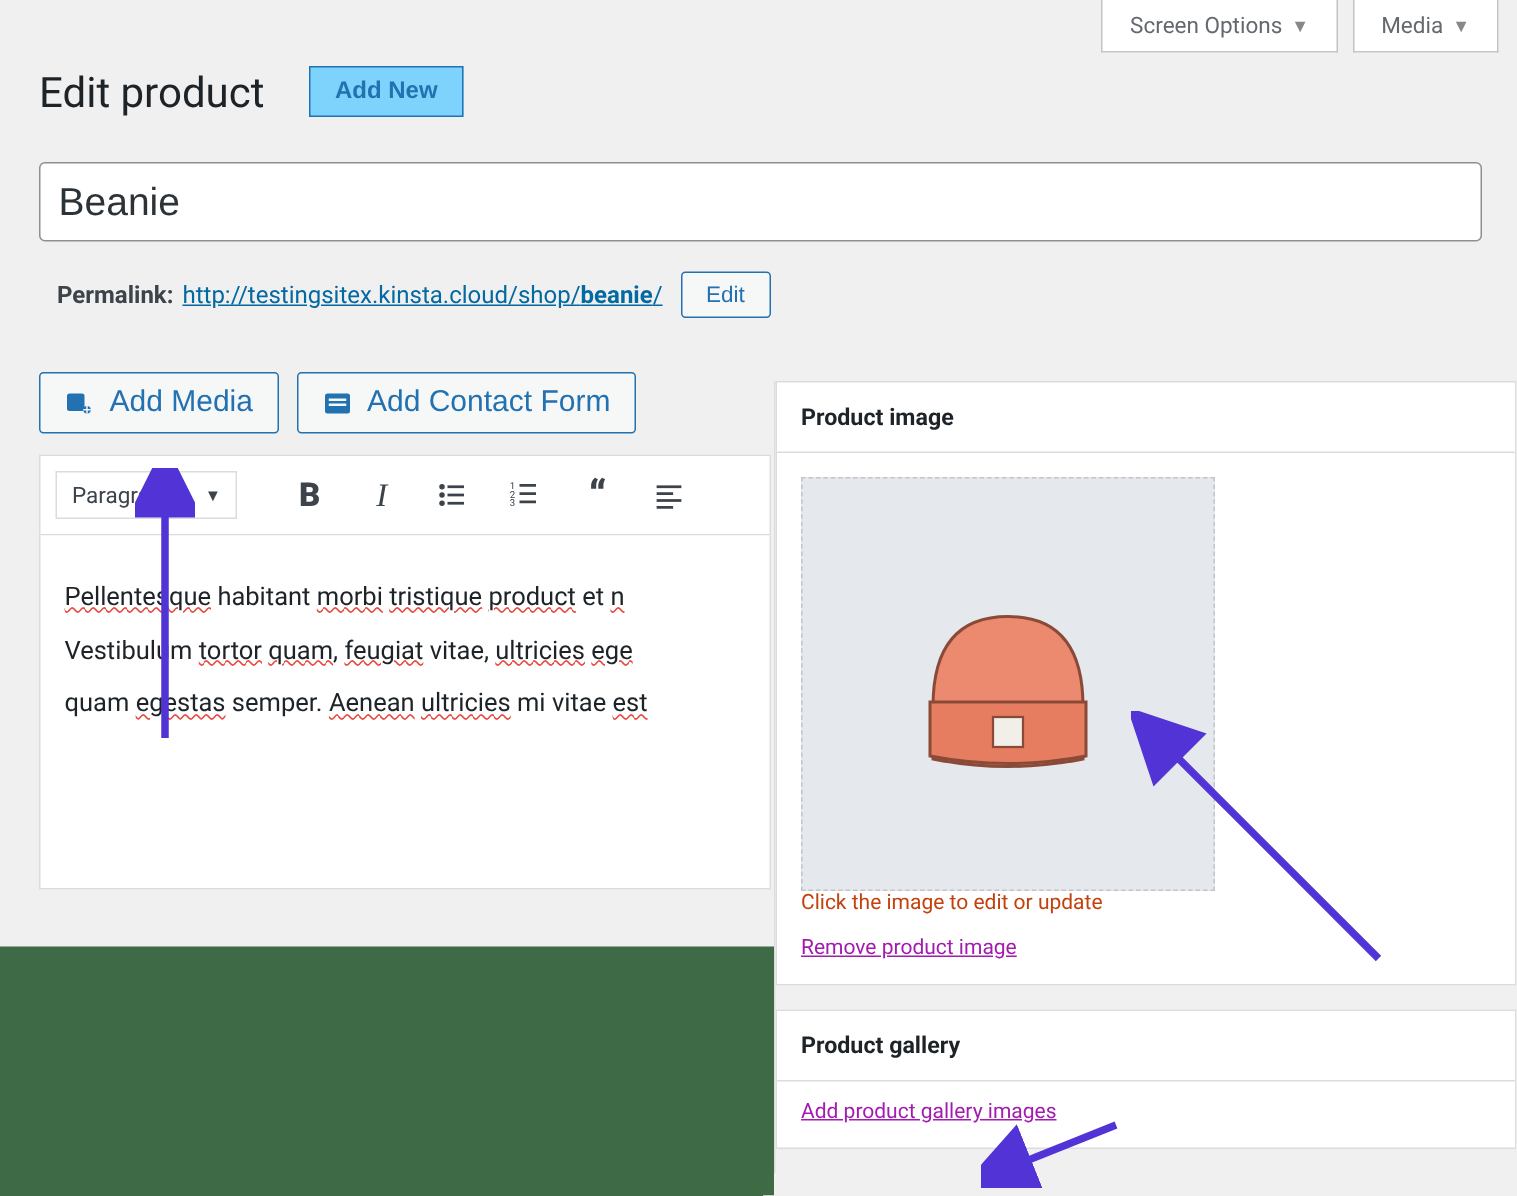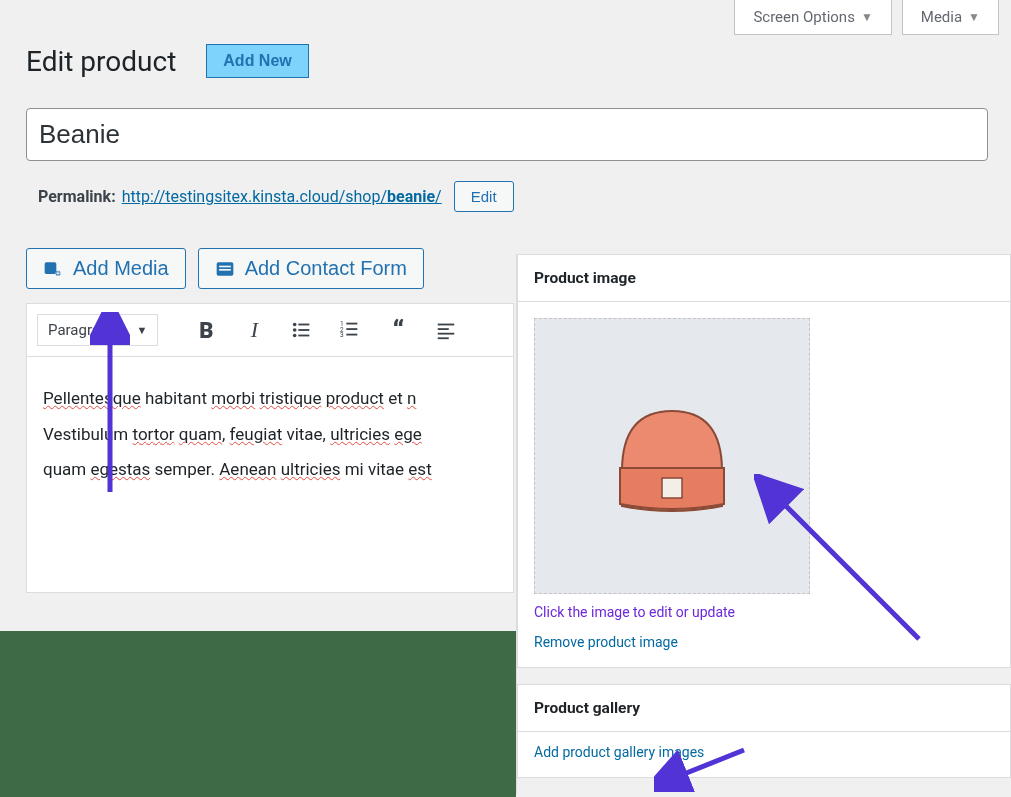--- a/index.html
+++ b/index.html
@@ -185,27 +185,27 @@
       height: 276px;
       background: #e5e8ec;
       display: flex;
       align-items: center;
       justify-content: center;
       border: 1px dashed #c3c4c7;
       cursor: pointer;
     }
     .product-image-caption {
       font-size: 14px;
-      color: #6d28d9;
-      margin-top: 10px;
+      color: #c2410c;
     }
     .remove-link, .gallery-link {
       display: inline-block;
-      color: #0369a1;
+      color: #a21caf;
       font-size: 14px;
+      text-decoration: underline;
       margin-top: 14px;
       cursor: pointer;
     }
     .arrow {
       position: absolute;
       pointer-events: none;
     }
   </style>
 </head>
 <body>

